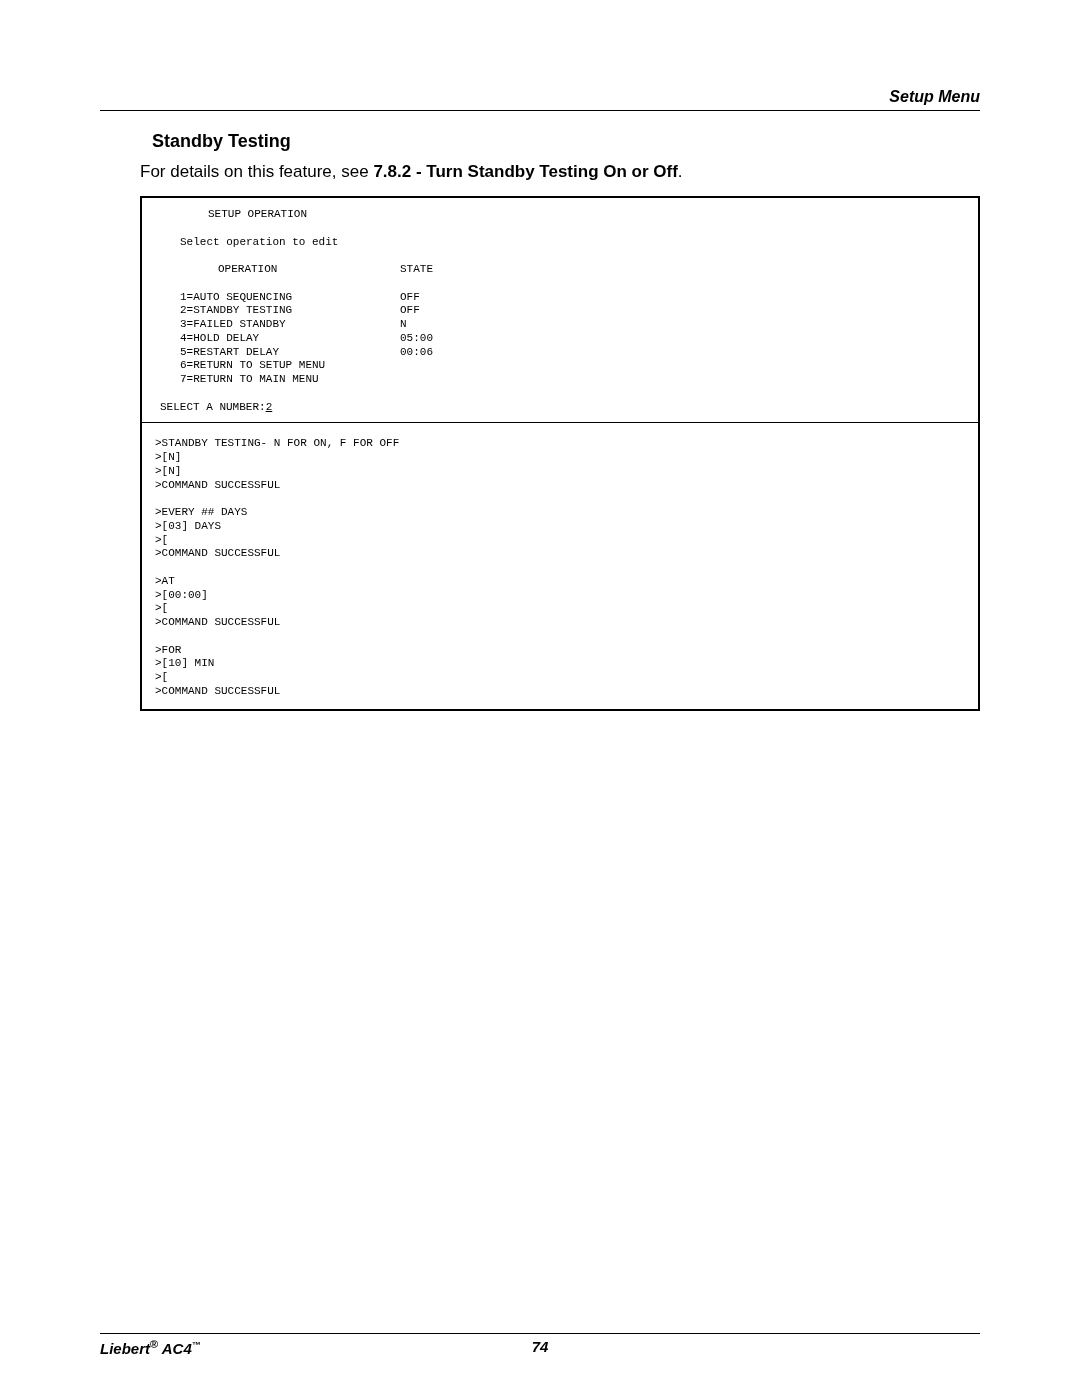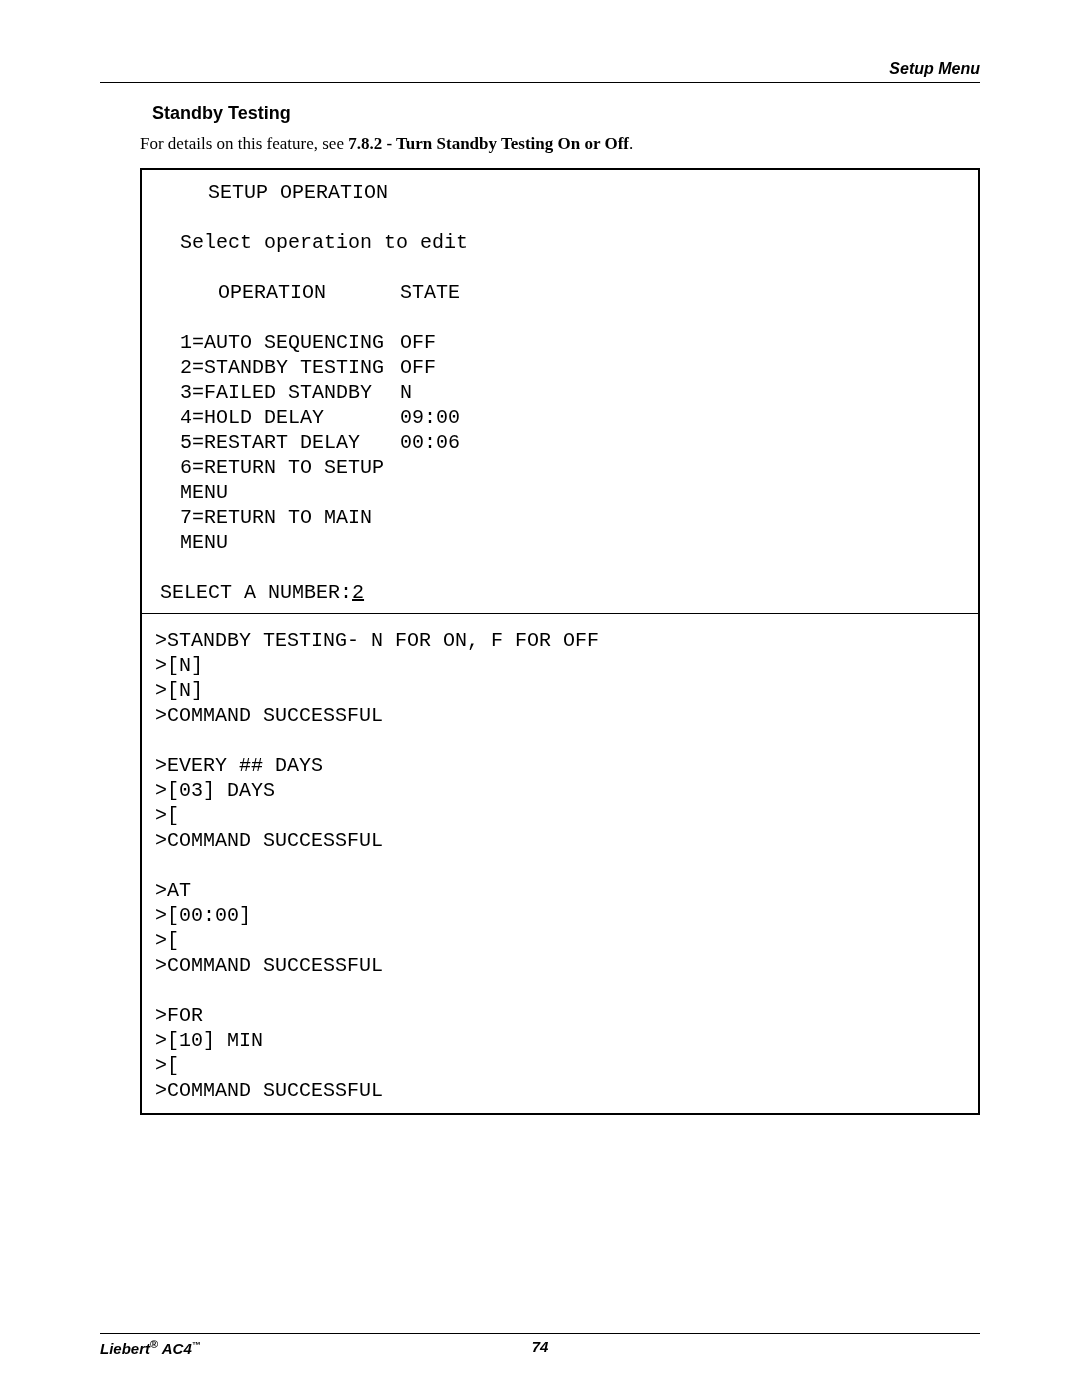--- a/index.html
+++ b/index.html
@@ -17,58 +17,59 @@
     .page {
       padding: 60px 100px 40px 100px;
       height: 100%;
       position: relative;
     }
     .header-section {
       text-align: right;
       border-bottom: 1px solid #000;
       padding-bottom: 4px;
       margin-bottom: 20px;
+      margin-top: 28px;
     }
     .header-label {
       font-family: Arial, Helvetica, sans-serif;
       font-weight: bold;
       font-style: italic;
       font-size: 16px;
     }
     .content {
       padding-left: 40px;
     }
     .section-title {
       font-family: Arial, Helvetica, sans-serif;
       font-weight: bold;
       font-size: 18px;
       margin-bottom: 10px;
       margin-left: 12px;
     }
     .body-text {
-      font-family: Liberation Serif, serif;
+      font-family: Liberation Sans, sans-serif;
       font-size: 17px;
       margin-bottom: 14px;
     }
     .body-text .bold {
       font-weight: bold;
     }
     .figure-caption {
       font-family: Arial, Helvetica, sans-serif;
       font-weight: bold;
       font-style: italic;
       font-size: 16px;
       margin-bottom: 6px;
       padding-left: 10px;
     }
     .terminal-outer {
       border: 2px solid #000;
       padding: 0;
       font-family: 'Courier New', monospace;
-      font-size: 20px;
+      font-size: 11px;
       line-height: 1.25;
     }
     .terminal-top {
       padding: 10px 14px 8px 14px;
     }
     .terminal-top .centered1 {
       padding-left: 52px;
     }
     .terminal-top .centered2 {
       padding-left: 24px;
@@ -167,21 +168,21 @@
         <div class="terminal-row">
             <span class="op-col">2=STANDBY TESTING</span>
             <span>OFF</span>
           </div>
         <div class="terminal-row">
             <span class="op-col">3=FAILED STANDBY</span>
             <span>N</span>
           </div>
         <div class="terminal-row">
             <span class="op-col">4=HOLD DELAY</span>
-            <span>09:00</span>
+            <span>05:00</span>
           </div>
         <div class="terminal-row">
             <span class="op-col">5=RESTART DELAY</span>
             <span>00:06</span>
           </div>
         <div class="terminal-row">
             <span class="op-col">6=RETURN TO SETUP MENU</span>
             <span></span>
           </div>
         <div class="terminal-row">

